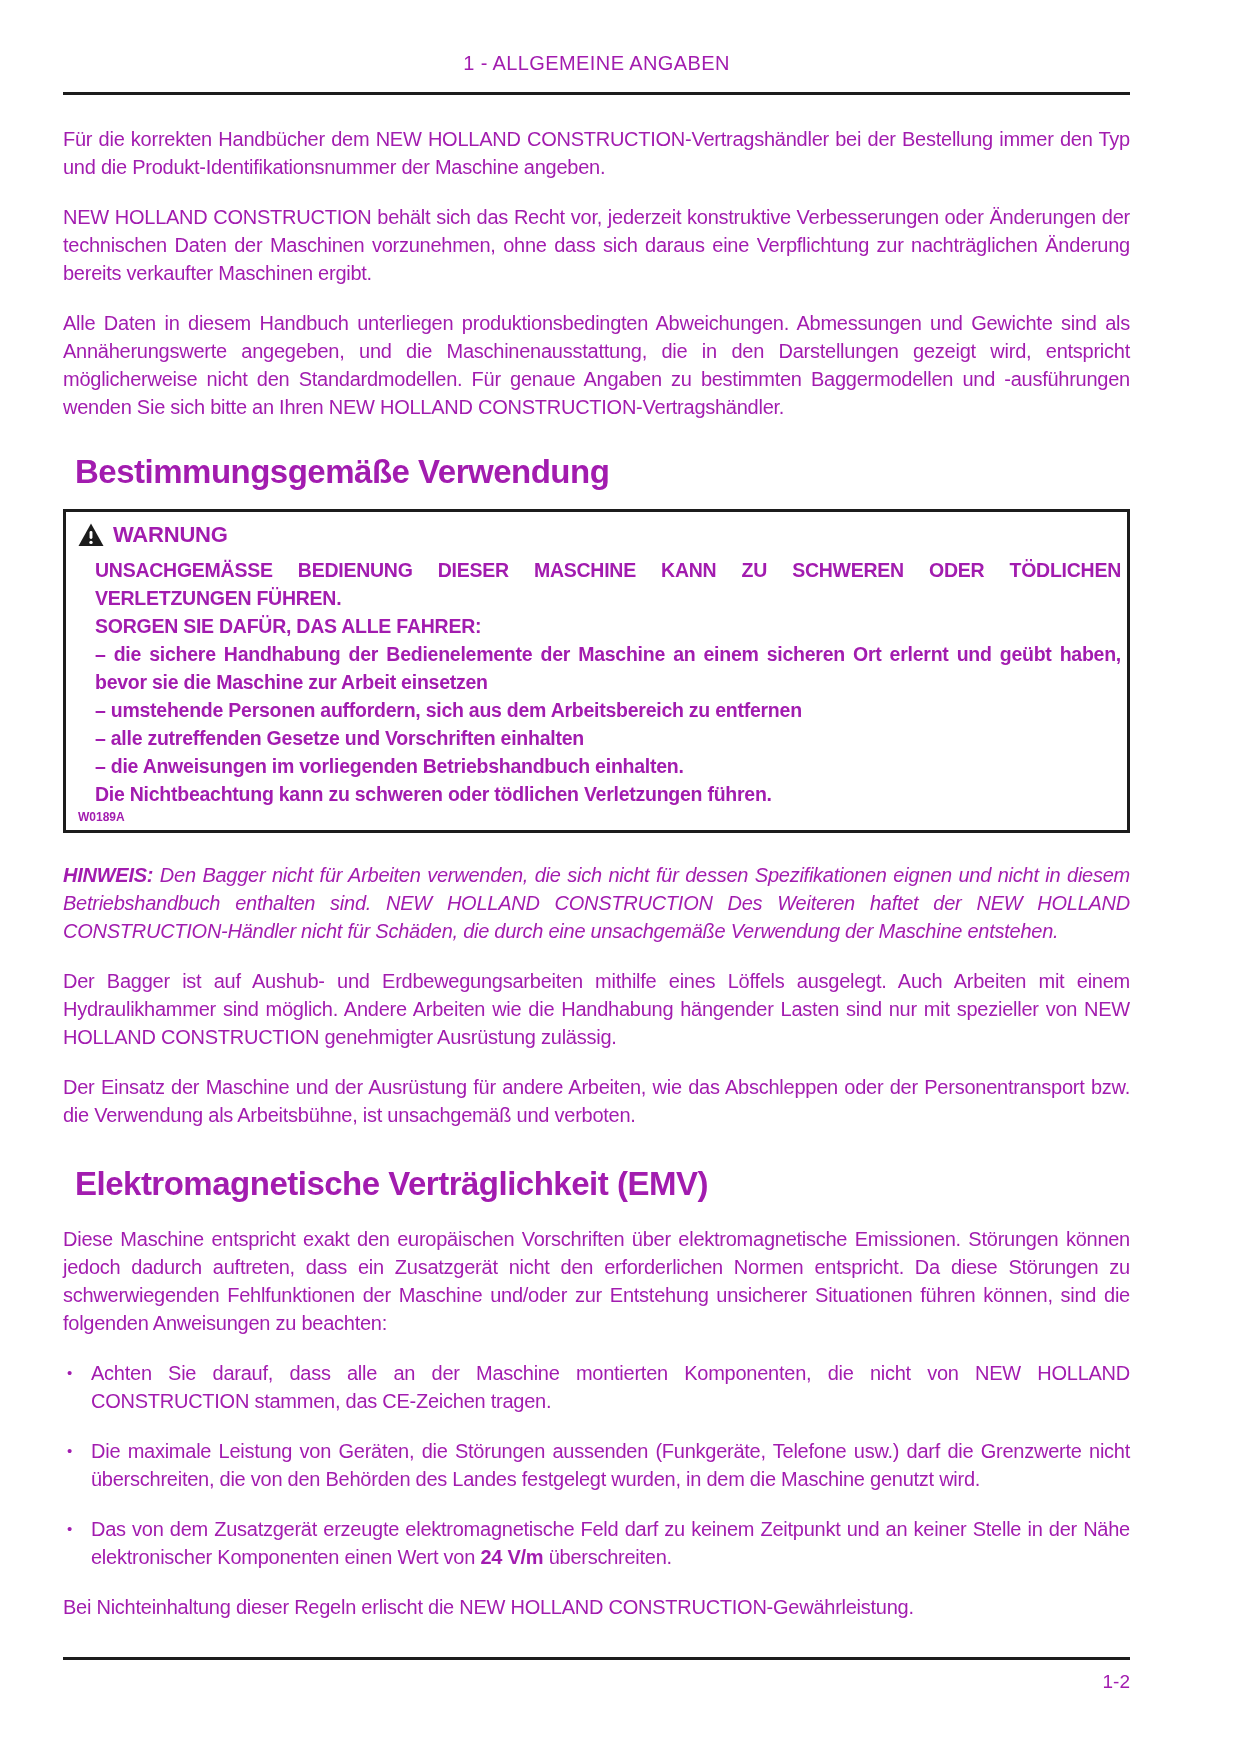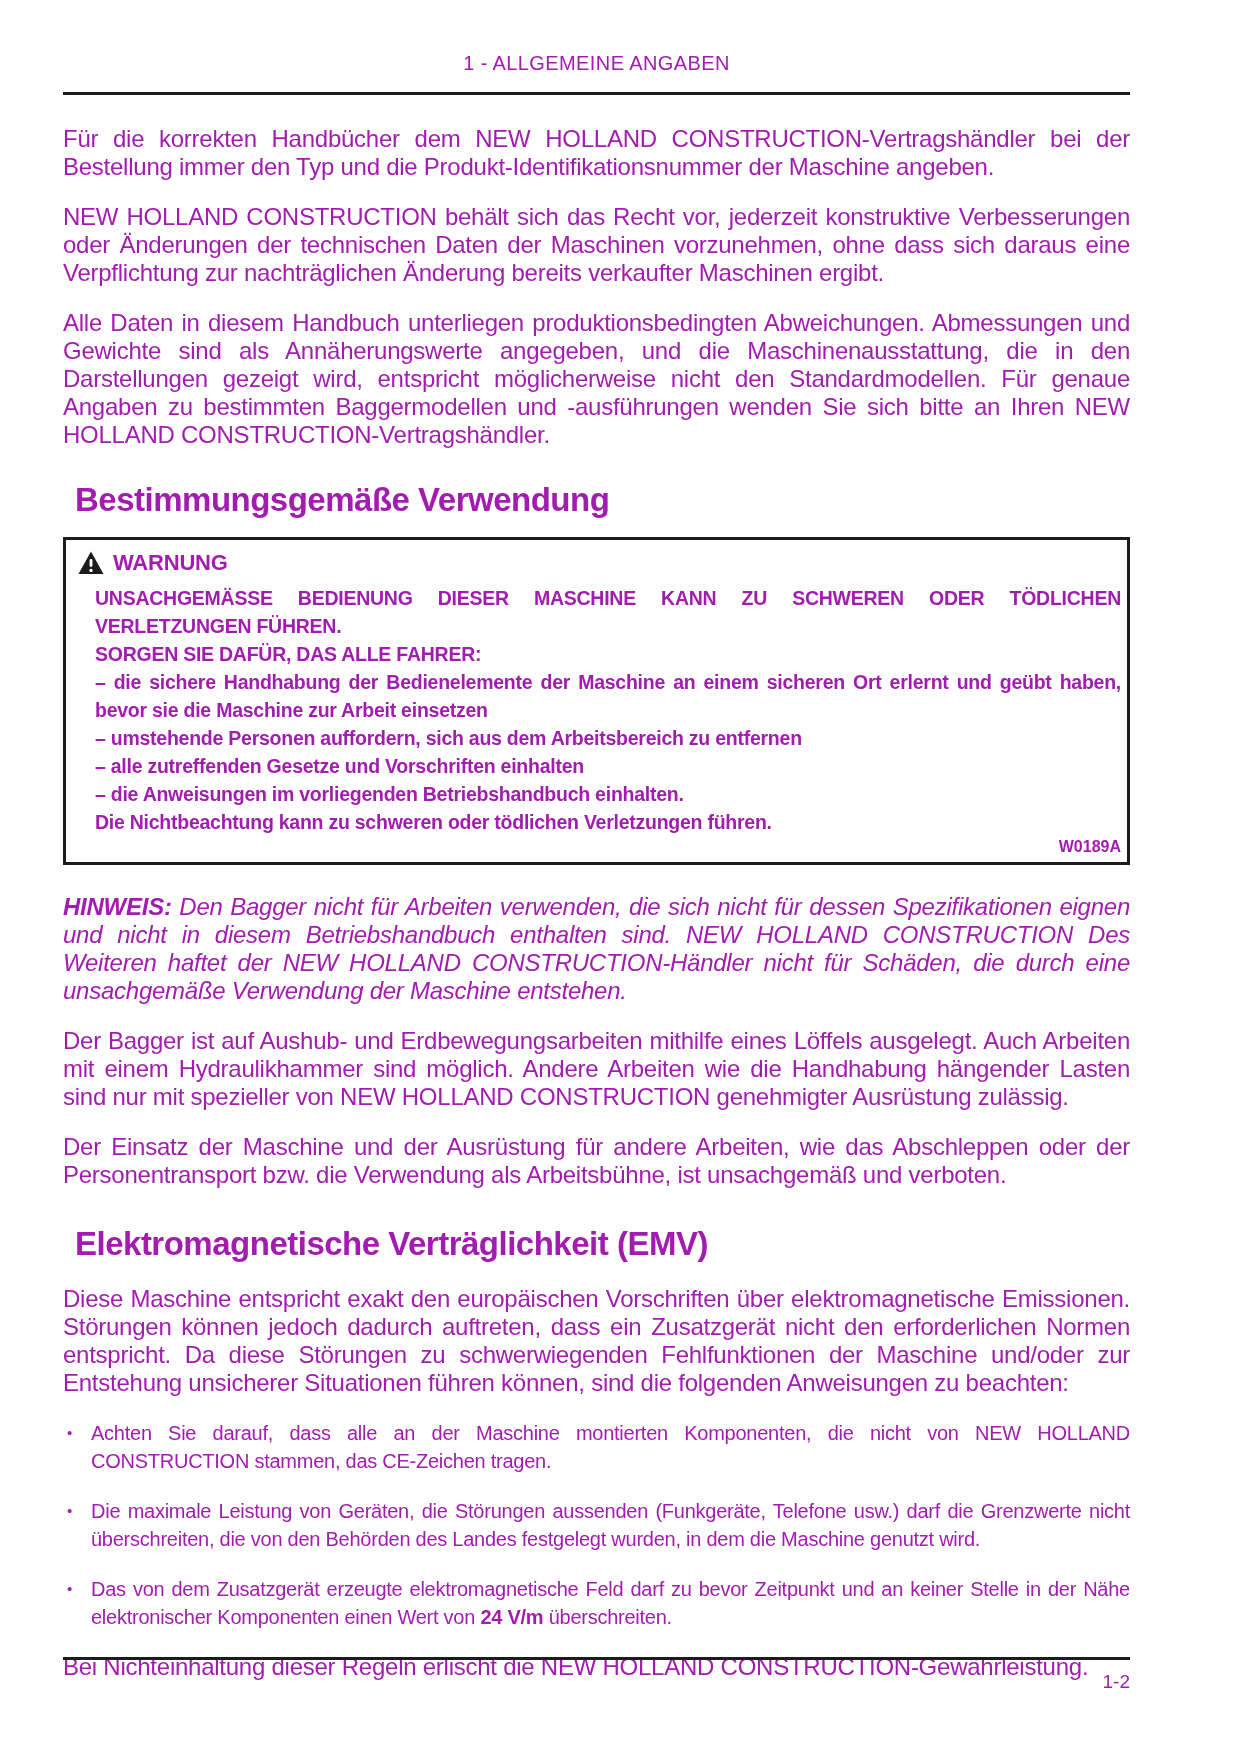--- a/index.html
+++ b/index.html
@@ -22,21 +22,21 @@
   .page-header-title {
     text-align: center;
     font-size: 20px;
     letter-spacing: 0.4px;
   }
   .header-rule {
     border-top: 3px solid #1c1c1c;
     margin-top: 17px;
   }
   p.body-text {
-    font-size: 24px;
+    font-size: 20px;
     line-height: 28px;
     text-align: justify;
     letter-spacing: -0.25px;
     margin: 22px 0 0 0;
   }
   p.first-para { margin-top: 30px; }
   h1.section-title {
     font-size: 33px;
     font-weight: bold;
     letter-spacing: -0.5px;
@@ -60,22 +60,21 @@
   .warning-body {
     margin: 8px 0 0 17px;
     font-weight: bold;
     font-size: 19.5px;
     line-height: 28px;
     text-align: justify;
     letter-spacing: -0.25px;
   }
   .warning-body p { margin: 0; }
   .warning-code {
-    text-align: right;
-    font-size: 16px;
+    font-size: 12px;
     font-weight: bold;
     margin-top: 2px;
   }
   p.note-text {
     font-style: italic;
     margin-top: 28px;
   }
   .note-label { font-weight: bold; }
   h1.section-title-2 { margin-top: 36px; }
   ul.emc-list {
@@ -166,21 +165,21 @@
       <li>
         <span class="bullet-dot">•</span>
         <span class="li-text">Achten Sie darauf, dass alle an der Maschine montierten Komponenten, die nicht von NEW HOLLAND CONSTRUCTION stammen, das CE-Zeichen tragen.</span>
       </li>
       <li>
         <span class="bullet-dot">•</span>
         <span class="li-text">Die maximale Leistung von Geräten, die Störungen aussenden (Funkgeräte, Telefone usw.) darf die Grenzwerte nicht überschreiten, die von den Behörden des Landes festgelegt wurden, in dem die Maschine genutzt wird.</span>
       </li>
       <li>
         <span class="bullet-dot">•</span>
-        <span class="li-text"><span>Das von dem Zusatzgerät erzeugte elektromagnetische Feld darf zu bevor Zeitpunkt und an keiner Stelle in der Nähe elektronischer Komponenten einen Wert von </span><b class="inline-bold">24 V/m</b><span> überschreiten.</span></span>
+        <span class="li-text"><span>Das von dem Zusatzgerät erzeugte elektromagnetische Feld darf zu keinem Zeitpunkt und an keiner Stelle in der Nähe elektronischer Komponenten einen Wert von </span><b class="inline-bold">24 V/m</b><span> überschreiten.</span></span>
       </li>
     </ul>
 
     <p class="body-text">Bei Nichteinhaltung dieser Regeln erlischt die NEW HOLLAND CONSTRUCTION-Gewährleistung.</p>
 
   </div>
 
   <div class="page-footer">
     <div class="footer-rule"></div>
     <div class="page-number">1-2</div>

